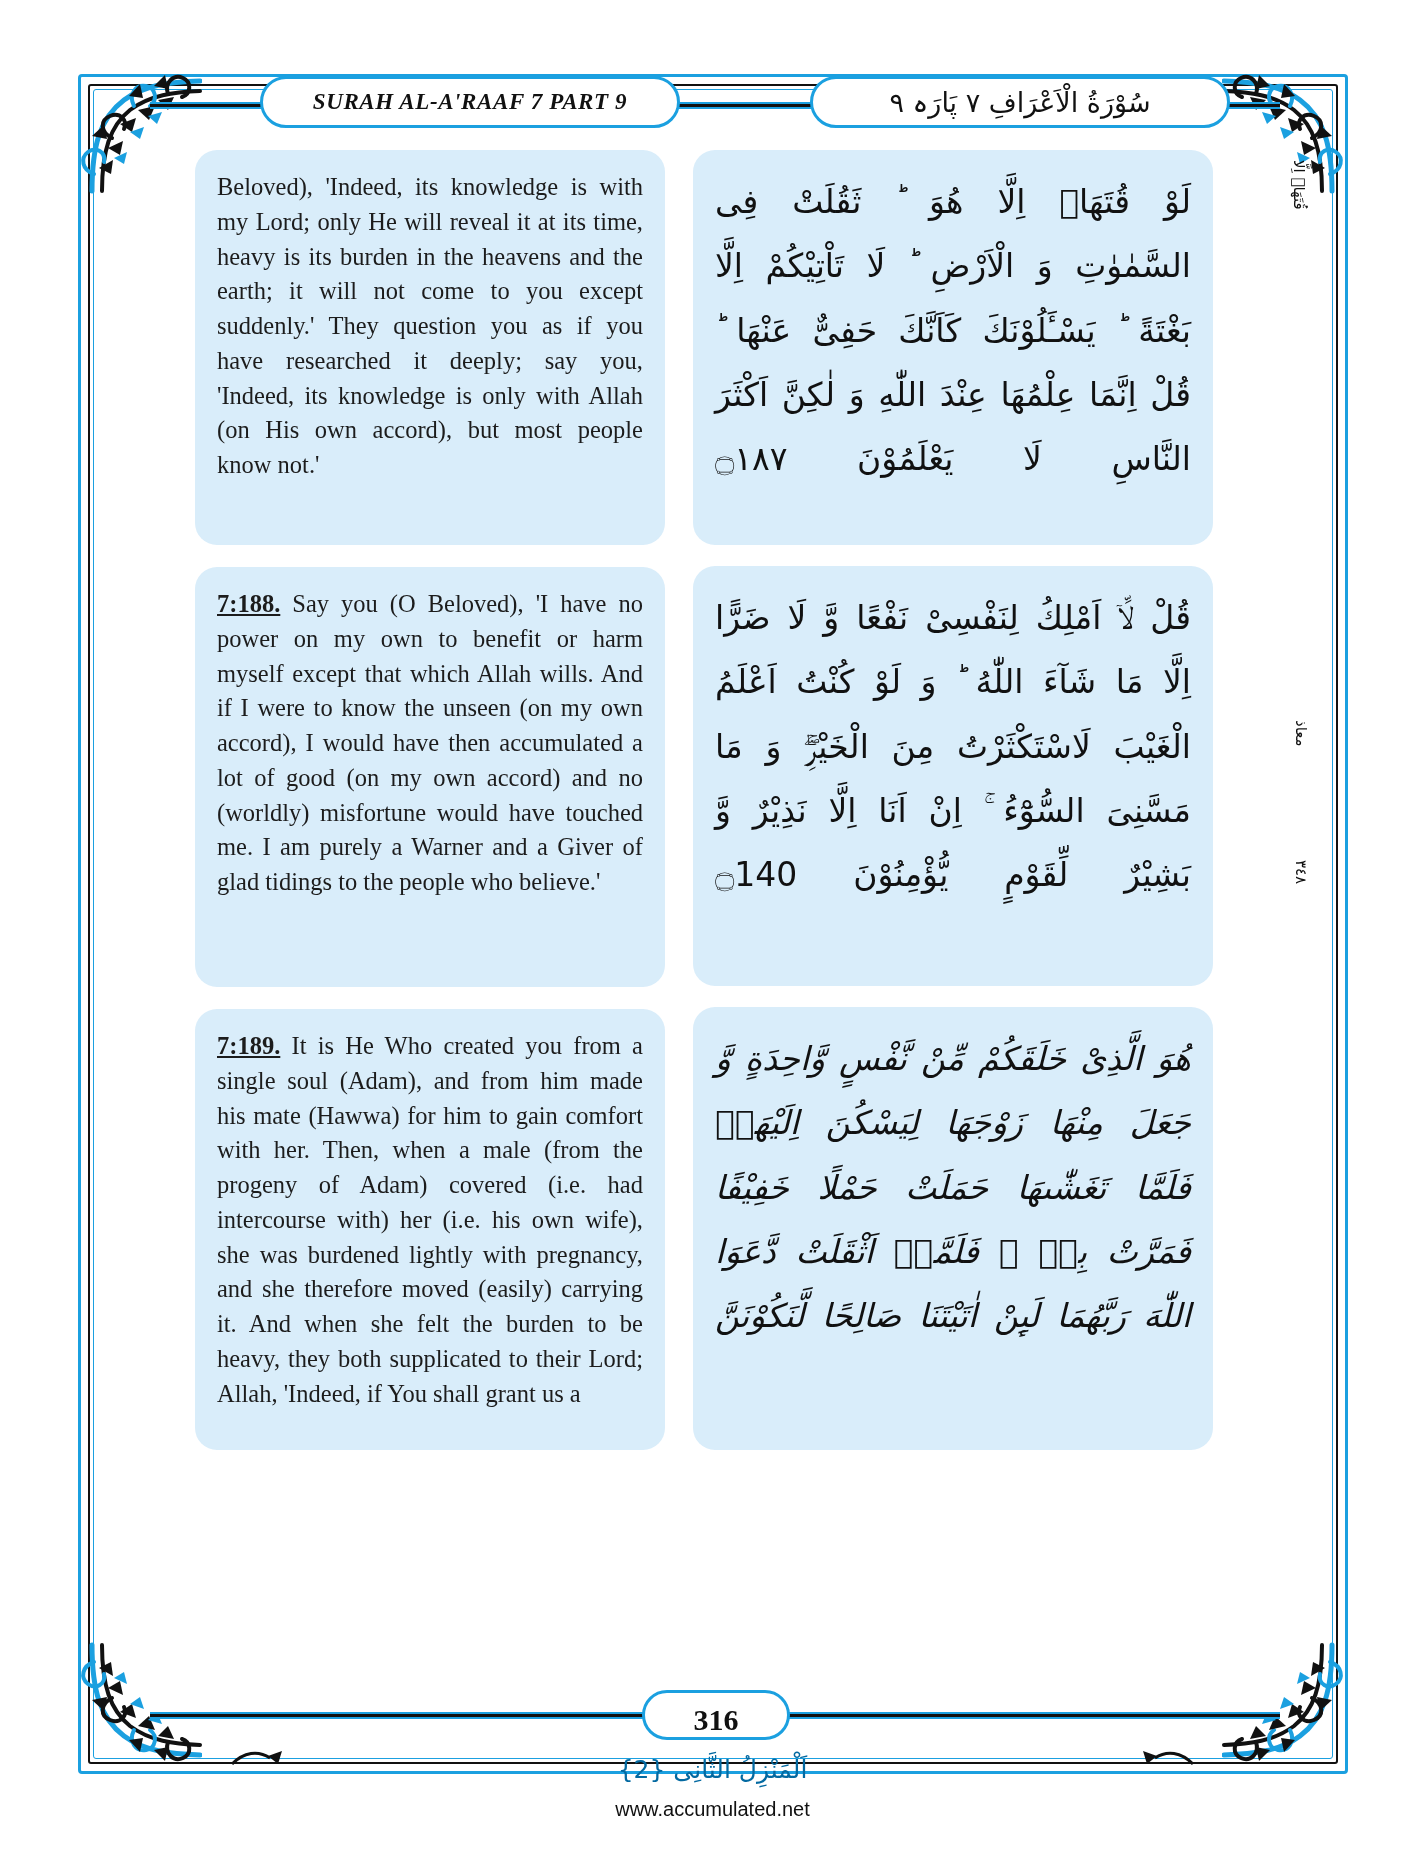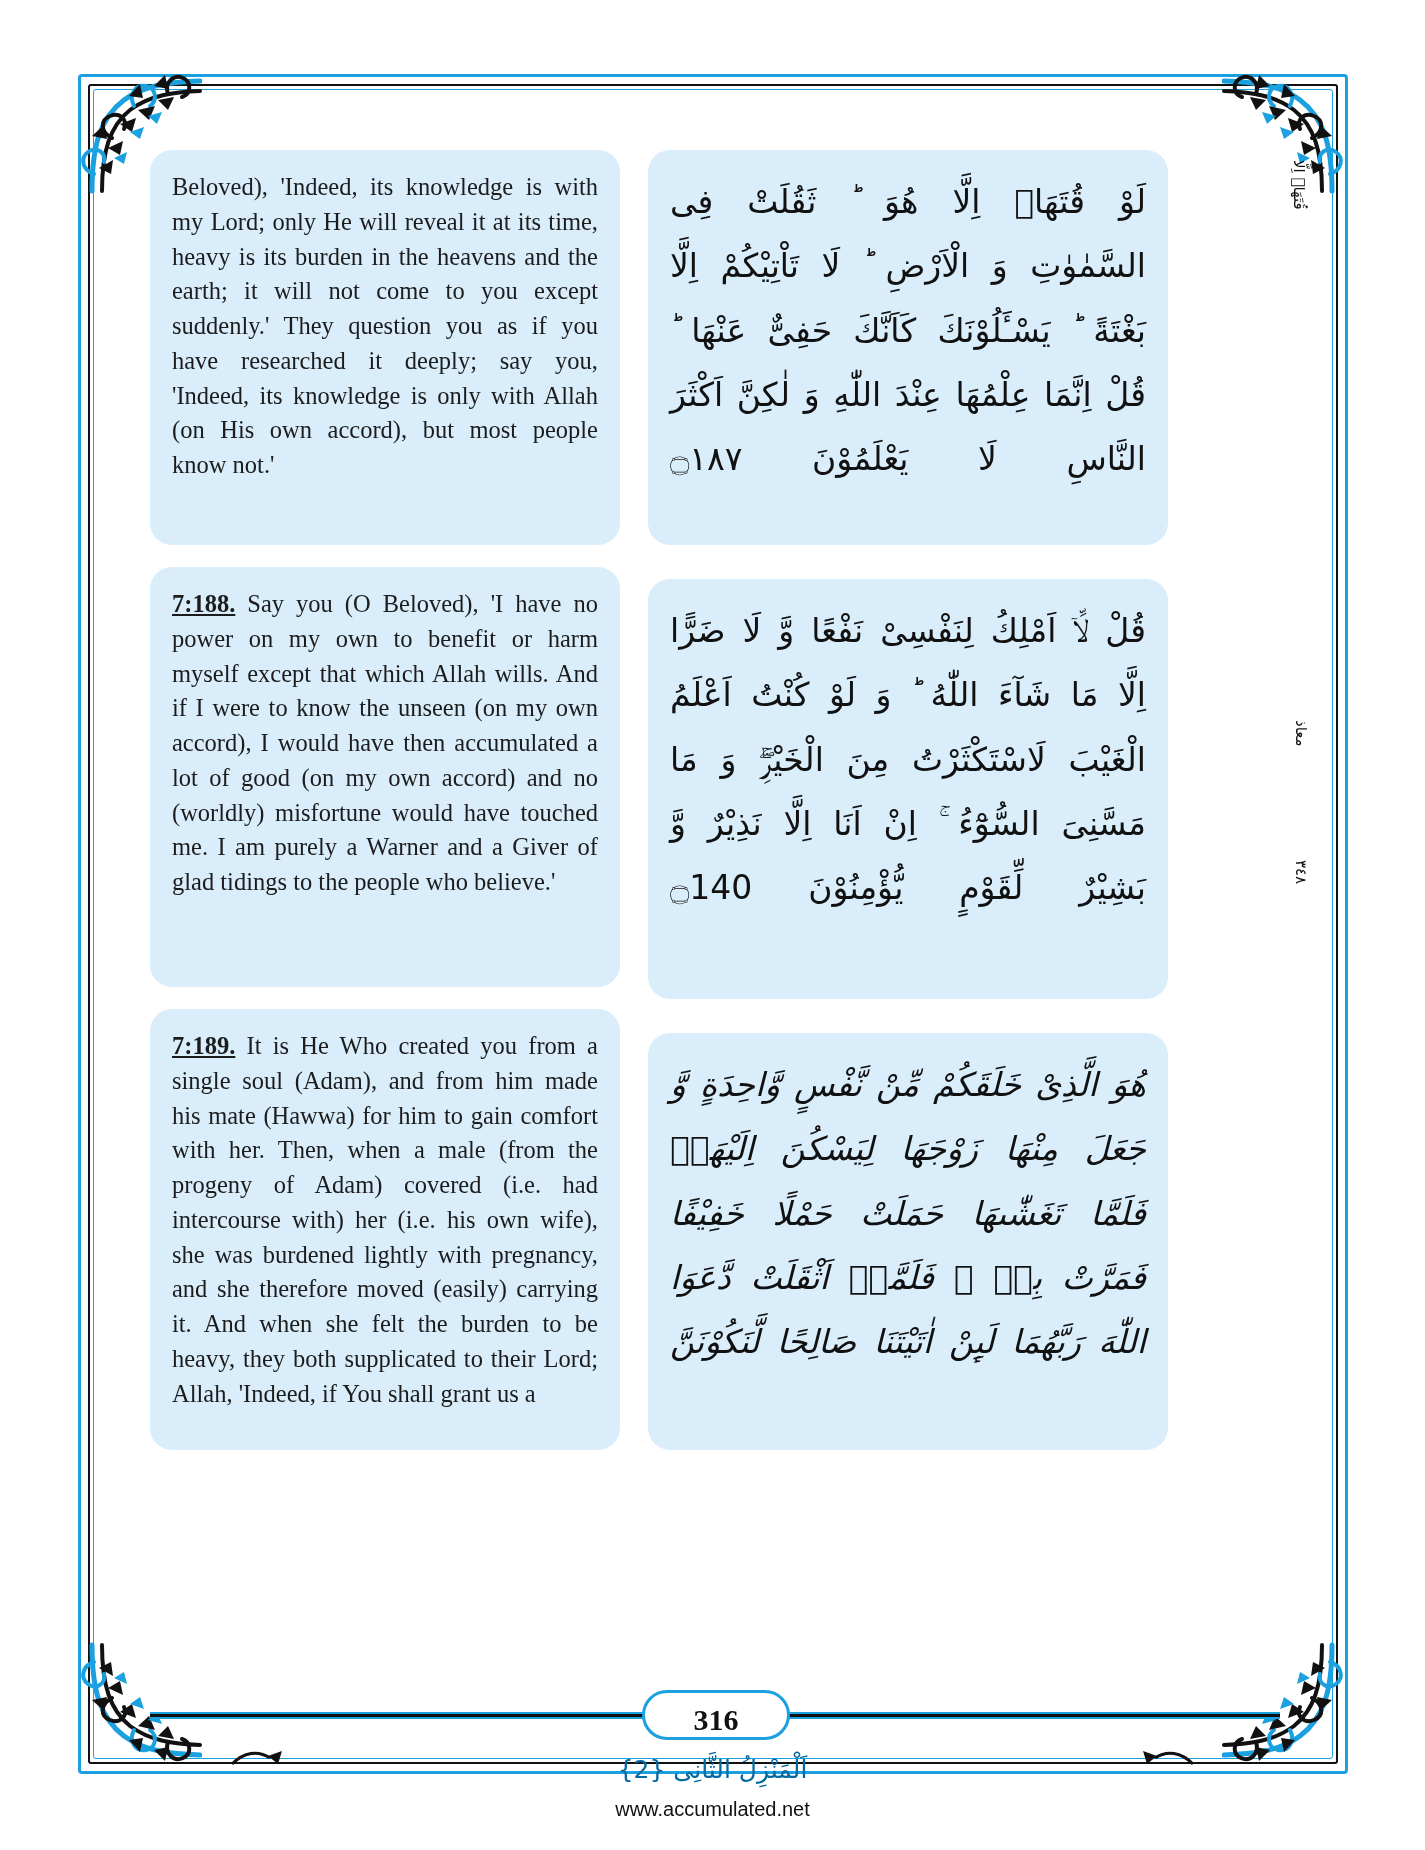--- a/index.html
+++ b/index.html
@@ -109,22 +109,22 @@
   }
 
   
   .content {
     position: absolute;
     left: 150px; top: 150px;
     width: 1130px; height: 1300px;
     display: flex;
     gap: 28px;
   }
-  .col-en { width: 470px; display: flex; flex-direction: column; gap: 22px; }
-  .col-ar { width: 520px; display: flex; flex-direction: column; gap: 34px; }
+  .col-en { width: 470px; display: flex; flex-direction: column; gap: 22px; margin-left: 45px; }
+  .col-ar { width: 520px; display: flex; flex-direction: column; gap: 21px; }
 
   .panel {
     background: #d9edfa;
     border-radius: 22px;
     padding: 20px 22px 22px 22px;
   }
 
   .en-text {
     font-family: "Liberation Serif", serif;
     font-size: 24.5px;
@@ -353,20 +353,29 @@
       <path d="M38 14 l14 -5 -4 13 z" fill="#111111"></path>
     </svg>
   </div>
   <div class="edge-orn" style="left:1135px; top:1742px; transform:scaleX(-1);">
     <svg viewBox="0 0 60 30" xmlns="http://www.w3.org/2000/svg">
       <path d="M2 22 C14 10 28 8 40 16" stroke="#111111" stroke-width="3" fill="none"></path>
       <path d="M38 14 l14 -5 -4 13 z" fill="#111111"></path>
     </svg>
   </div>
 
+  <div class="header-band">
+    <div class="hdr-rule"></div>
+    <div class="hdr-pill left">
+      <span class="hdr-en">SURAH AL-A'RAAF 7 PART 9</span>
+    </div>
+    <div class="hdr-pill right">
+      <span class="hdr-ar">سُوْرَةُ الْاَعْرَافِ ٧ پَارَہ ٩</span>
+    </div>
+  </div>
 
   <div class="content">
 
     <div class="col-en">
       <div class="panel p-en-1">
         <div class="en-text"><span class="vnum"></span><span>Beloved), 'Indeed, its knowledge is with my Lord; only He will reveal it at its time, heavy is its burden in the heavens and the earth; it will not come to you except suddenly.' They question you as if you have researched it deeply; say you, 'Indeed, its knowledge is only with Allah (on His own accord), but most people know not.'</span></div>
       </div>
       <div class="panel p-en-2">
         <div class="en-text"><span class="vnum">7:188.</span><span> Say you (O Beloved), 'I have no power on my own to benefit or harm myself except that which Allah wills. And if I were to know the unseen (on my own accord), I would have then accumulated a lot of good (on my own accord) and no (worldly) misfortune would have touched me. I am purely a Warner and a Giver of glad tidings to the people who believe.'</span></div>
       </div>

